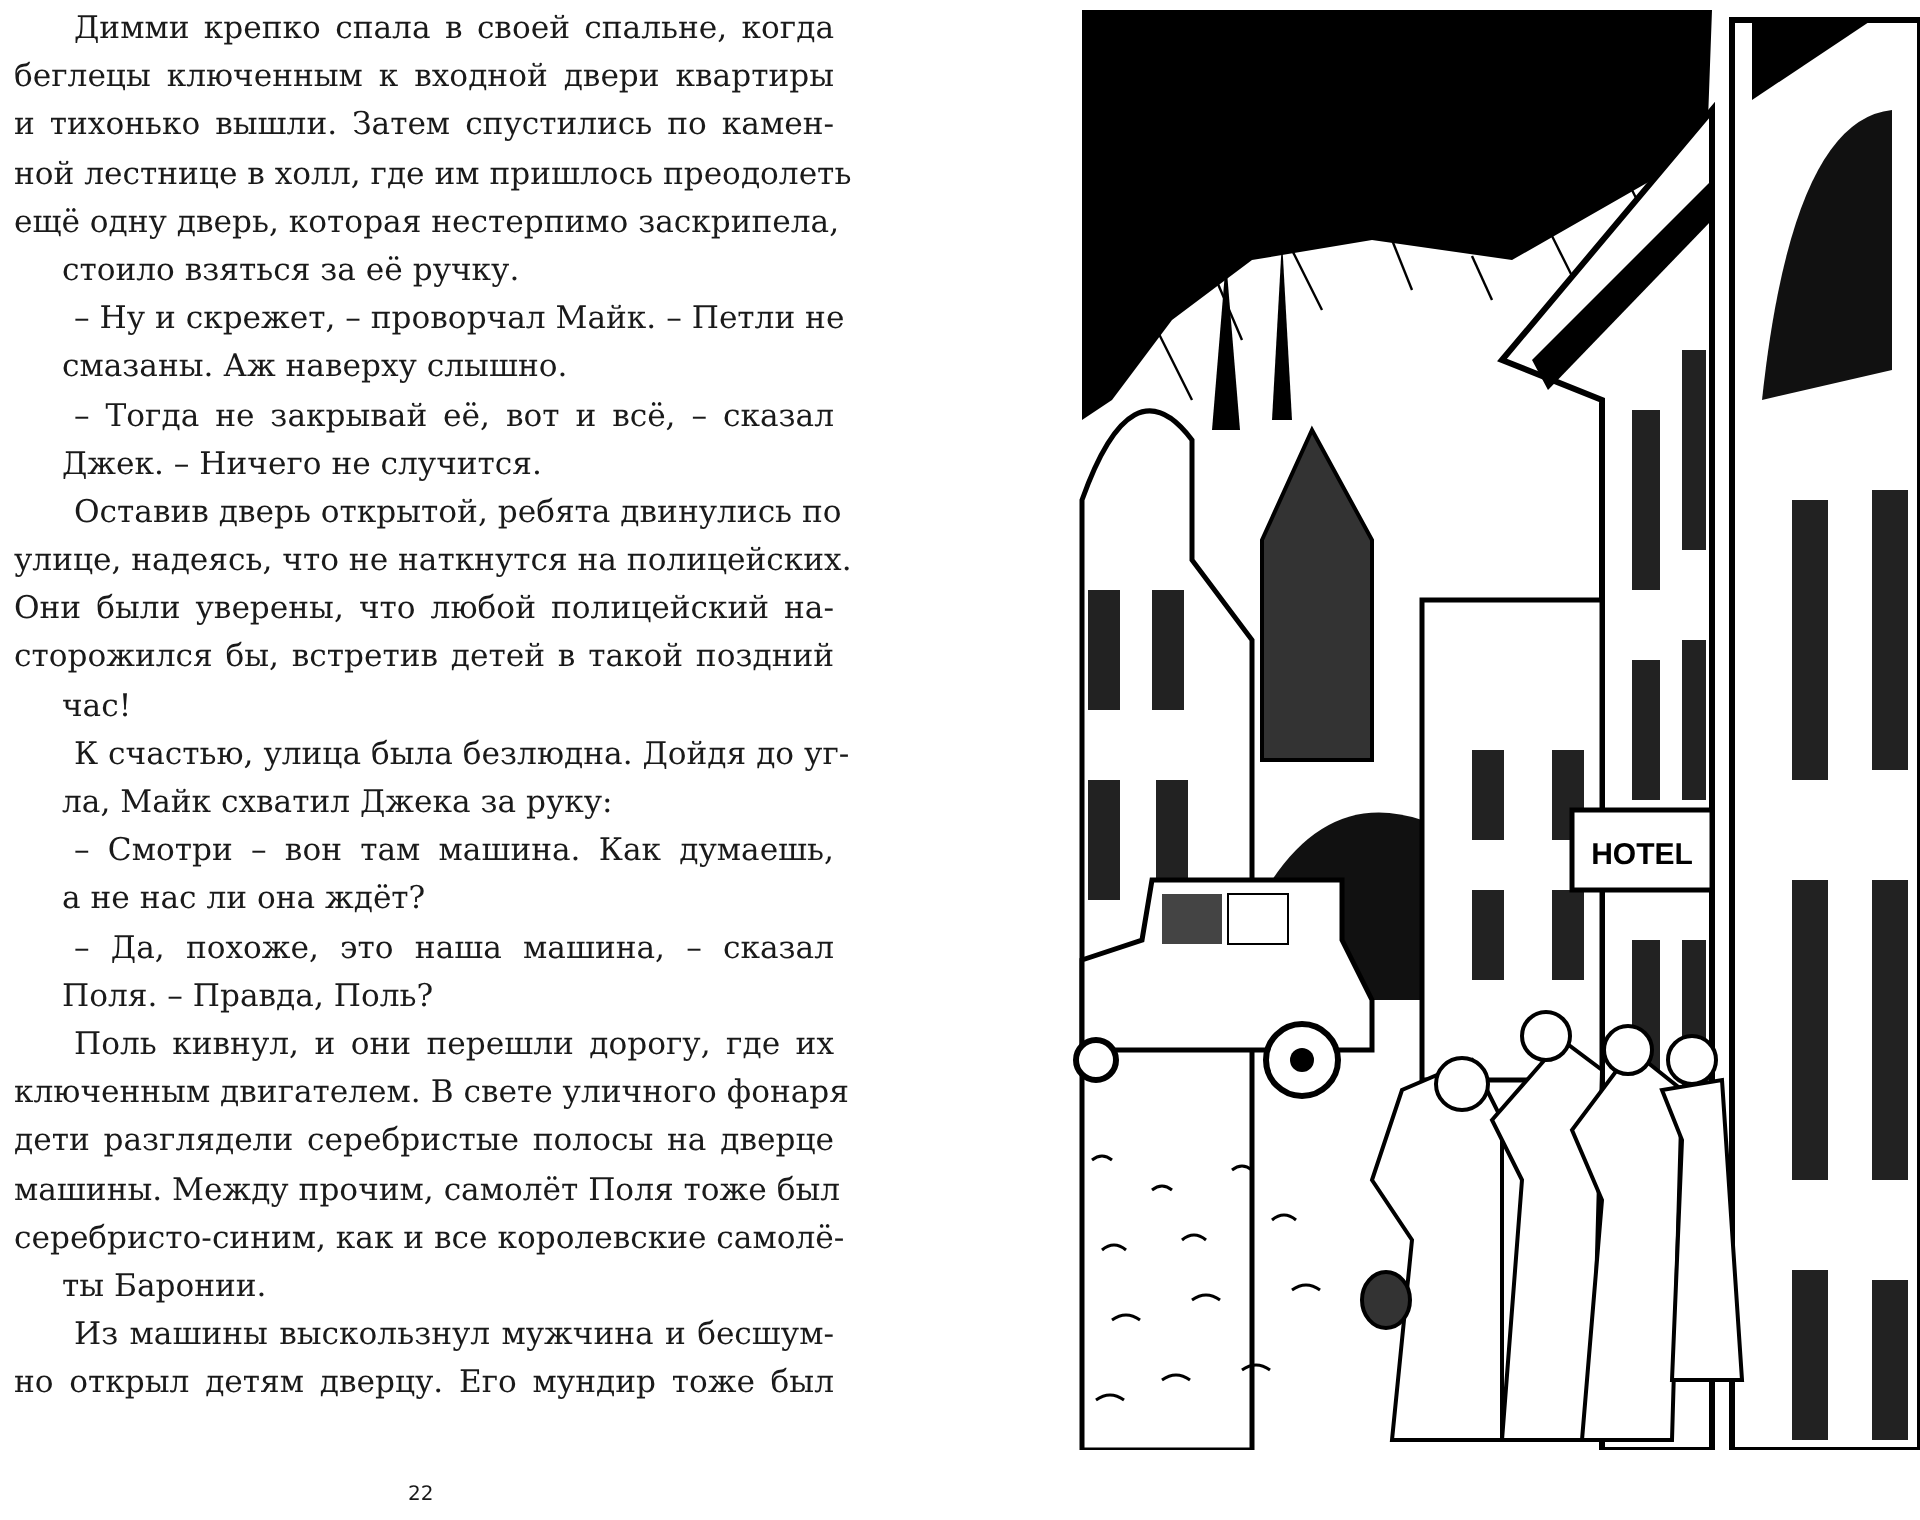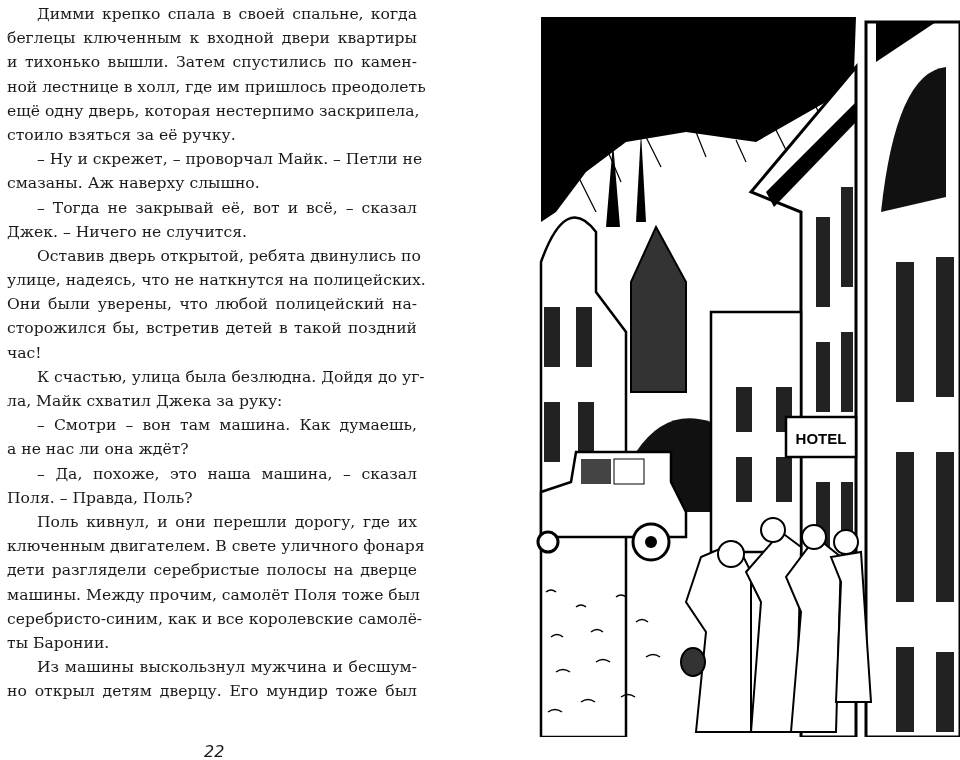--- a/index.html
+++ b/index.html
@@ -4,27 +4,27 @@
   <style>
     html, body { margin: 0; padding: 0; background: #ffffff; }
     body { width: 960px; height: 760px; position: relative; overflow: hidden; }
     .page-left {
       position: absolute; left: 7px; top: 2px; width: 410px;
       font-family: "DejaVu Serif", "Liberation Serif", serif;
       font-size: 15.6px; line-height: 24.2px; color: #1a1a1a;
     }
     .line { display: block; white-space: nowrap; text-align: justify; text-align-last: justify; height: 24.2px; }
     .line.indent { padding-left: 30px; }
-    .line.last { text-align-last: left; }
+    .line.last { text-align-last: left; margin-left: 24px; }
     .page-number {
       position: absolute; left: 204px; top: 742px;
       font-family: "DejaVu Sans", "Liberation Sans", sans-serif;
-      font-size: 16px; color: #1a1a1a; font-style: italic;
+      font-size: 10px; color: #1a1a1a;
     }
-    .illustration { position: absolute; left: 536px; top: 12px; width: 424px; height: 725px; }
+    .illustration { position: absolute; left: 536px; top: 0; width: 424px; height: 725px; }
   </style>
 </head>
 <body>
 
 <div class="page-left" id="text-col">
     <span class="line indent">Димми крепко спала в своей спальне, когда</span>
     <span class="line">беглецы ключенным к входной двери квартиры</span>
     <span class="line">и тихонько вышли. Затем спустились по камен-</span>
     <span class="line">ной лестнице в холл, где им пришлось преодолеть</span>
     <span class="line">ещё одну дверь, которая нестерпимо заскрипела,</span>

